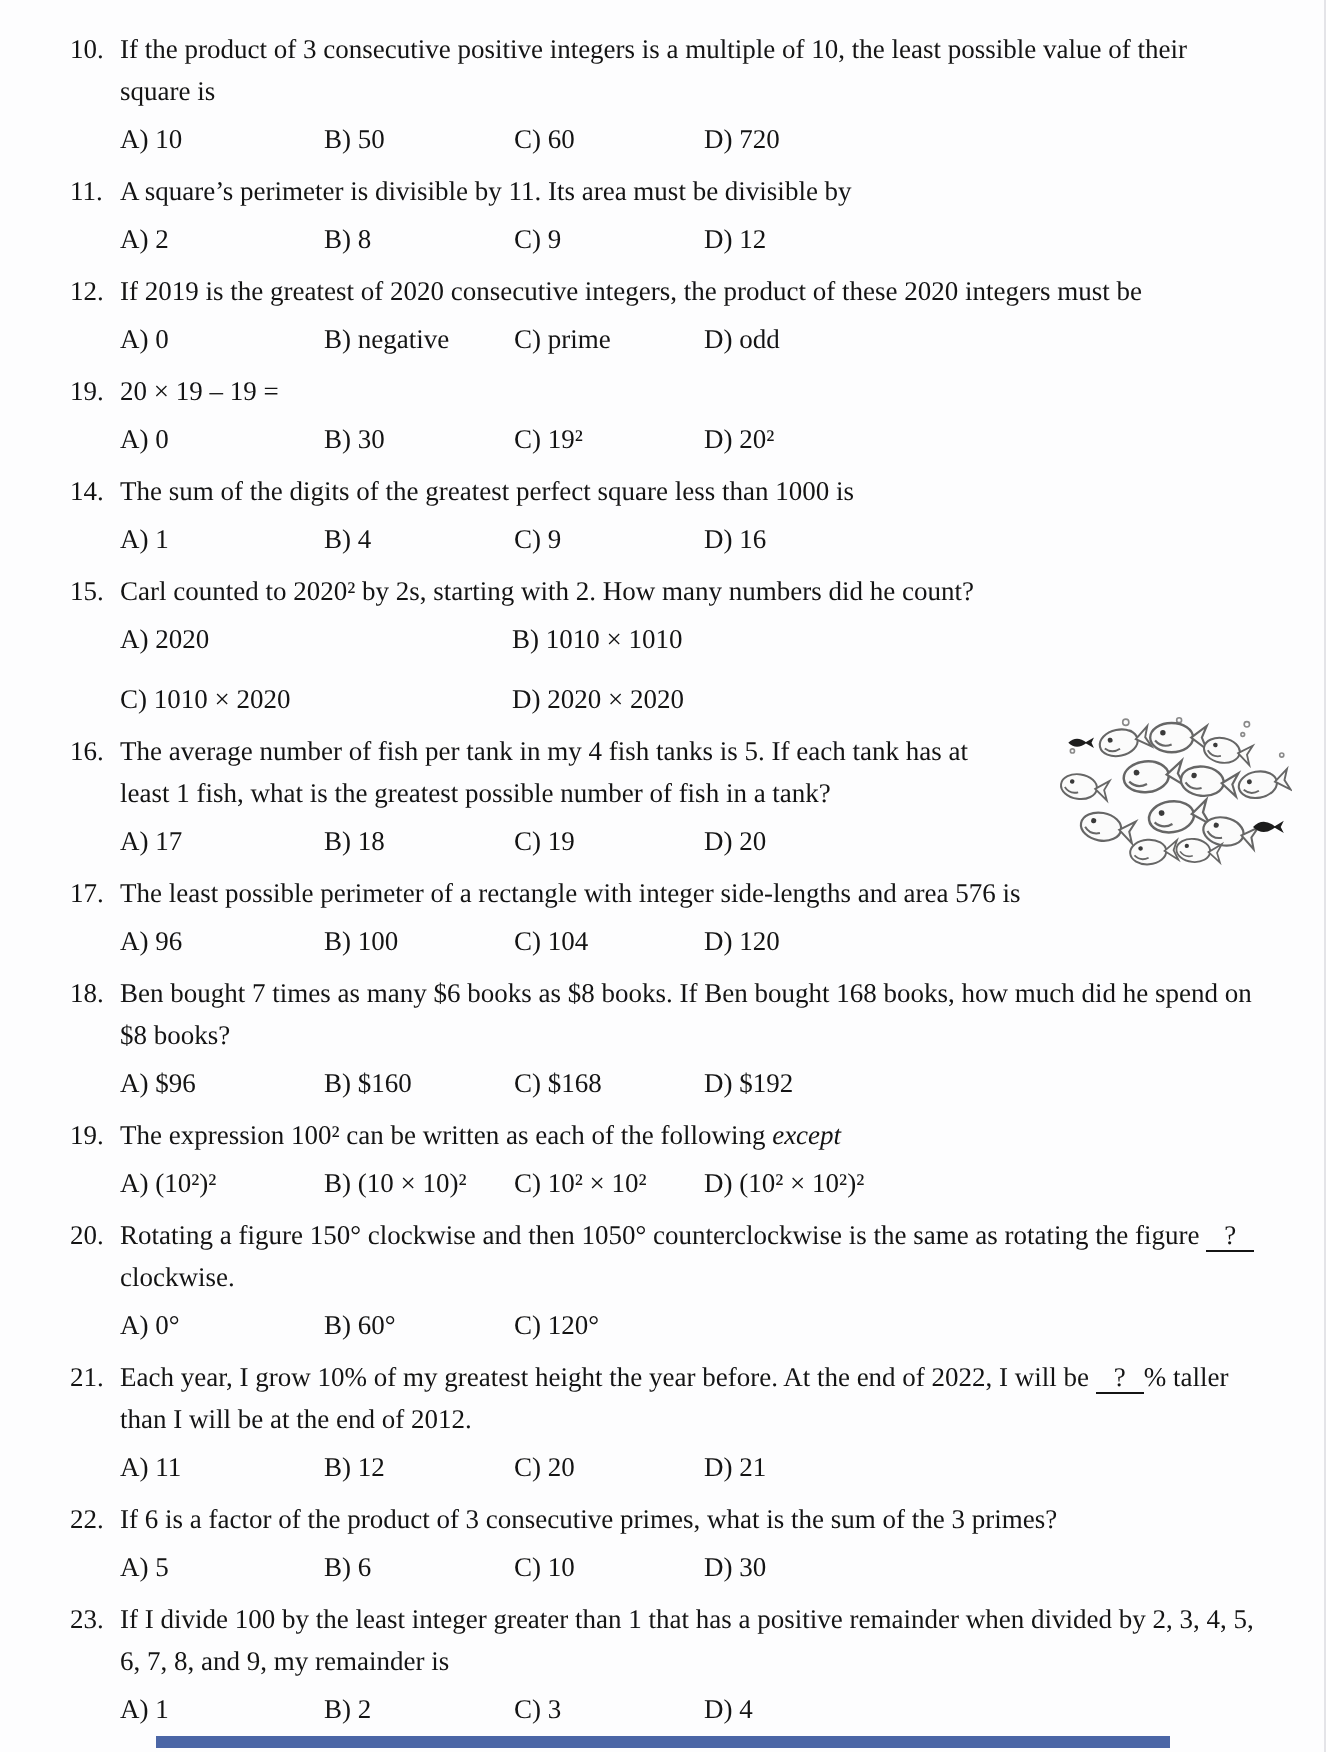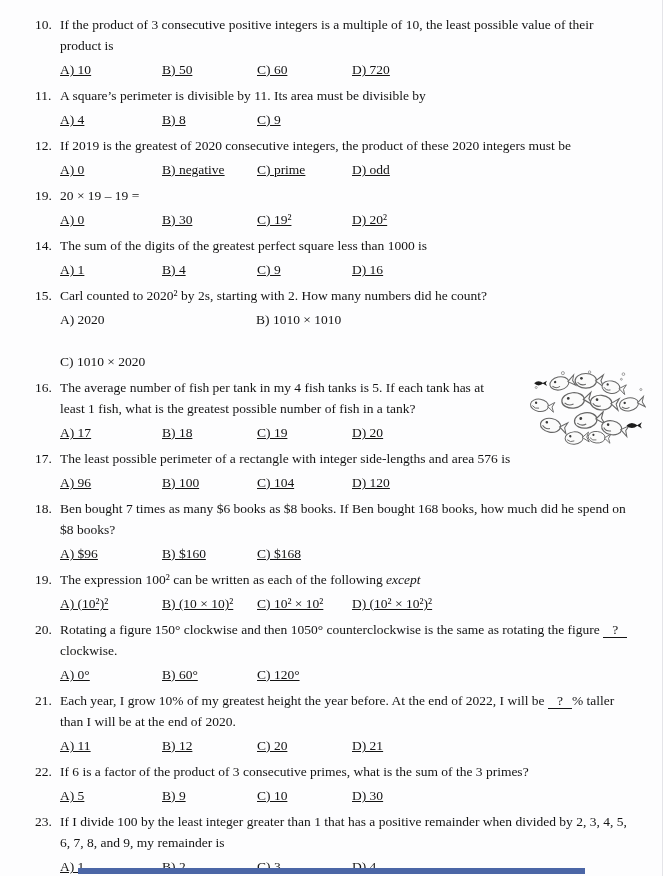--- a/index.html
+++ b/index.html
@@ -17,22 +17,22 @@
     padding:14px 44px 0 35px;
     box-sizing:border-box;
     border-right:1px solid #e4e4e8;
   }
   .q { margin-bottom:5px; position:relative; }
   .q-row { display:flex; }
   .q-num { width:25px; flex:0 0 25px; line-height:21px; }
   .q-body { flex:1; }
   .line { line-height:21px; white-space:nowrap; }
   .answers { margin:3px 0 0 25px; }
-  .answers.row4 { display:grid; grid-template-columns:102px 95px 95px auto;text-decoration:underline; }
-  .answers.grid2x2 { display:grid; grid-template-columns:196px auto; row-gap:21px; }
+  .answers.row4 { display:grid; grid-template-columns:102px 95px 95px auto; }
+  .answers.grid2x2 { display:grid; grid-template-columns:196px auto; row-gap:9px; }
   .choice { line-height:21px; }
   .blank {
     display:inline-block;
     min-width:24px;
     text-align:center;
     border-bottom:1.3px solid #141414;
     line-height:15px;
   }
   em { font-style:italic; }
   .fish-illus {
@@ -49,41 +49,42 @@
 </head>
 <body style="background: rgb(253, 253, 254); color: rgb(20, 20, 20);">
 
 <div class="page">
   <div>
       <div class="q">
         <div class="q-row">
           <span class="q-num">10.</span>
           <div class="q-body">
             <div class="line">If the product of 3 consecutive positive integers is a multiple of 10, the least possible value of their</div>
-            <div class="line">product is</div>
+            <div class="line">square is</div>
           </div>
         </div>
         <div class="answers row4">
           <span class="choice">A) 10</span>
           <span class="choice">B) 50</span>
           <span class="choice">C) 60</span>
           <span class="choice">D) 720</span>
         </div>
       </div>
       <div class="q">
         <div class="q-row">
           <span class="q-num">11.</span>
           <div class="q-body">
             <div class="line">A square’s perimeter is divisible by 11. Its area must be divisible by</div>
           </div>
         </div>
         <div class="answers row4">
-          <span class="choice">A) 4</span>
+          <span class="choice">A) 2</span>
           <span class="choice">B) 8</span>
           <span class="choice">C) 9</span>
+          <span class="choice">D) 12</span>
         </div>
       </div>
       <div class="q">
         <div class="q-row">
           <span class="q-num">12.</span>
           <div class="q-body">
             <div class="line">If 2019 is the greatest of 2020 consecutive integers, the product of these 2020 integers must be</div>
           </div>
         </div>
         <div class="answers row4">
@@ -125,20 +126,21 @@
         <div class="q-row">
           <span class="q-num">15.</span>
           <div class="q-body">
             <div class="line">Carl counted to 2020² by 2s, starting with 2. How many numbers did he count?</div>
           </div>
         </div>
         <div class="answers grid2x2">
           <span class="choice">A) 2020</span>
           <span class="choice">B) 1010 × 1010</span>
           <span class="choice">C) 1010 × 2020</span>
+          <span class="choice">D) 2020 × 2020</span>
         </div>
       </div>
       <div class="q">
         <div class="q-row">
           <span class="q-num">16.</span>
           <div class="q-body">
             <div class="line">The average number of fish per tank in my 4 fish tanks is 5. If each tank has at</div>
             <div class="line">least 1 fish, what is the greatest possible number of fish in a tank?</div>
           </div>
         </div>
@@ -206,20 +208,21 @@
           <span class="q-num">18.</span>
           <div class="q-body">
             <div class="line">Ben bought 7 times as many $6 books as $8 books. If Ben bought 168 books, how much did he spend on</div>
             <div class="line">$8 books?</div>
           </div>
         </div>
         <div class="answers row4">
           <span class="choice">A) $96</span>
           <span class="choice">B) $160</span>
           <span class="choice">C) $168</span>
+          <span class="choice">D) $192</span>
         </div>
       </div>
       <div class="q">
         <div class="q-row">
           <span class="q-num">19.</span>
           <div class="q-body">
             <div class="line">The expression 100² can be written as each of the following <em>except</em></div>
           </div>
         </div>
         <div class="answers row4">
@@ -241,40 +244,40 @@
           <span class="choice">A) 0°</span>
           <span class="choice">B) 60°</span>
           <span class="choice">C) 120°</span>
         </div>
       </div>
       <div class="q">
         <div class="q-row">
           <span class="q-num">21.</span>
           <div class="q-body">
             <div class="line">Each year, I grow 10% of my greatest height the year before. At the end of 2022, I will be <span class="blank">?</span>% taller</div>
-            <div class="line">than I will be at the end of 2020.</div>
+            <div class="line">than I will be at the end of 2012.</div>
           </div>
         </div>
         <div class="answers row4">
           <span class="choice">A) 11</span>
           <span class="choice">B) 12</span>
           <span class="choice">C) 20</span>
           <span class="choice">D) 21</span>
         </div>
       </div>
       <div class="q">
         <div class="q-row">
           <span class="q-num">22.</span>
           <div class="q-body">
             <div class="line">If 6 is a factor of the product of 3 consecutive primes, what is the sum of the 3 primes?</div>
           </div>
         </div>
         <div class="answers row4">
           <span class="choice">A) 5</span>
-          <span class="choice">B) 9</span>
+          <span class="choice">B) 6</span>
           <span class="choice">C) 10</span>
           <span class="choice">D) 30</span>
         </div>
       </div>
       <div class="q">
         <div class="q-row">
           <span class="q-num">23.</span>
           <div class="q-body">
             <div class="line">If I divide 100 by the least integer greater than 1 that has a positive remainder when divided by 2, 3, 4, 5,</div>
             <div class="line">6, 7, 8, and 9, my remainder is</div>

